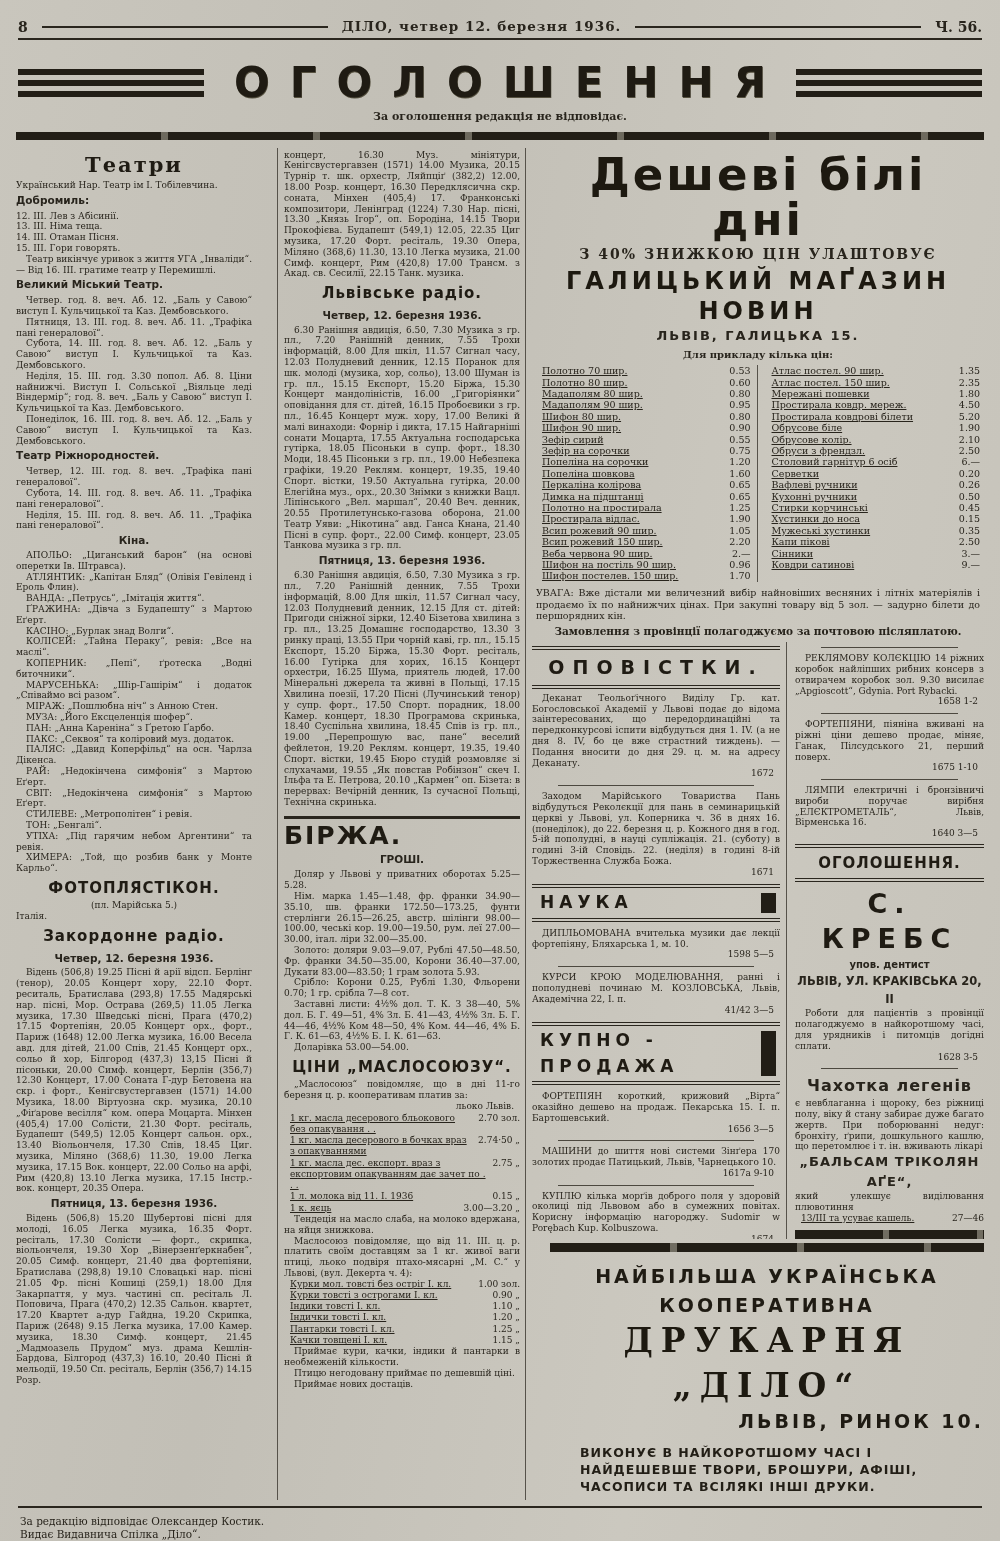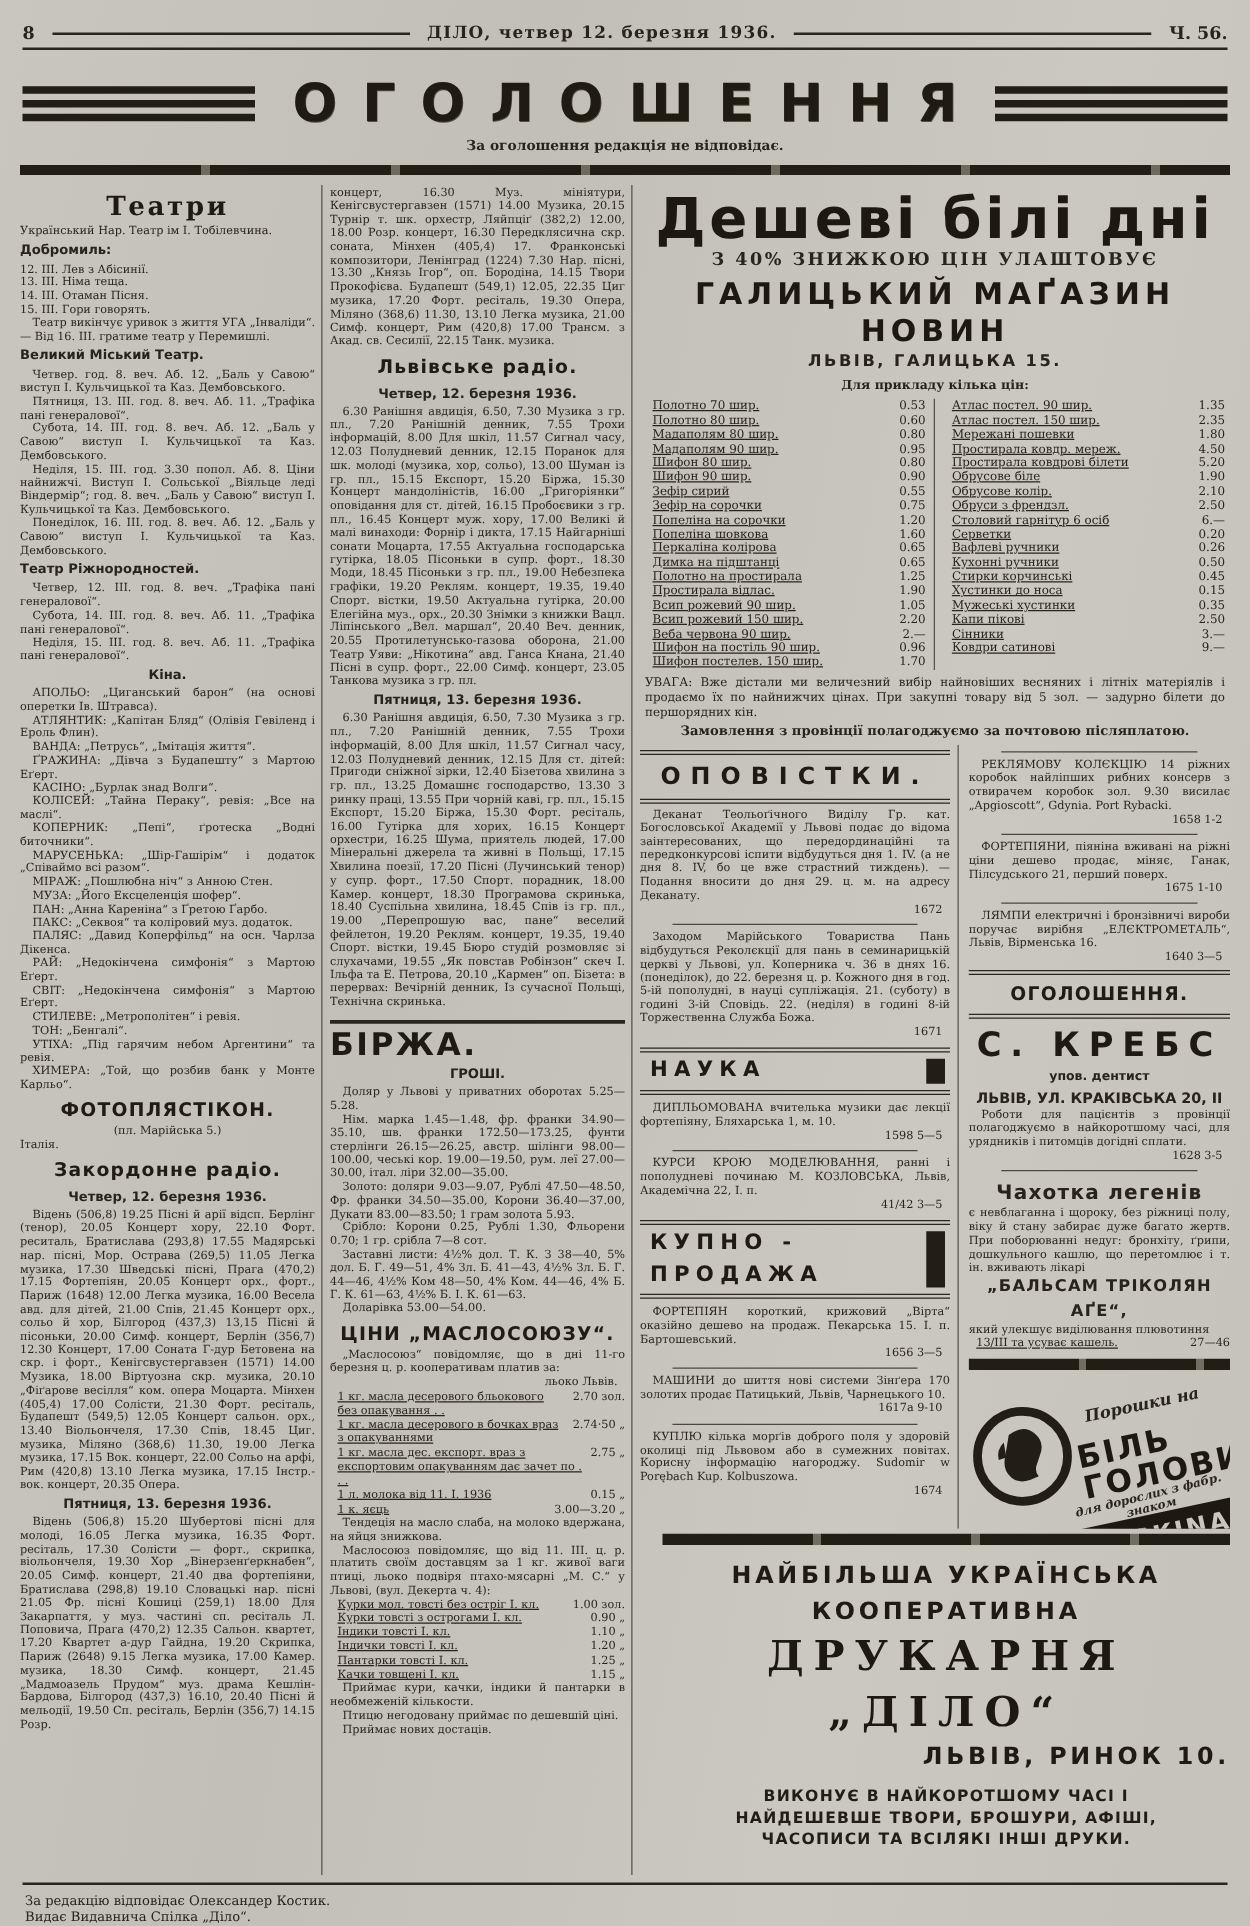--- a/index.html
+++ b/index.html
@@ -16,21 +16,21 @@
   .mbars{flex:1;display:flex;flex-direction:column;gap:5px;}
   .mbars i{display:block;height:6px;background:#221e16;}
   .mtitle{font:bold 42px/1 "DejaVu Sans",sans-serif;letter-spacing:20px;padding:0 10px 0 30px;
     color:#1f1b13;text-shadow:0.5px 0.5px 0 #55503f;}
   .msub{text-align:center;font:bold 11px/1.6 "DejaVu Serif",serif;margin-top:4px;}
   .thickbar{height:8px;margin:6px 16px 8px;
     background:repeating-linear-gradient(90deg,#221e16 0 145px,#6e6a5e 145px 152px);}
   
   .cols{display:flex;align-items:stretch;margin:0 14px;height:1352px;overflow:hidden;}
   .colA{width:236px;padding:2px 5px 0 2px;overflow:hidden;}
-  .colB{width:236px;border-left:1px solid #56524a;padding:2px 5px 0 6px;overflow:hidden;}
+  .colB{width:236px;border-left:1px solid #56524a;padding:2px 5px 0 6px;overflow:hidden;margin-left:20px;}
   .colWide{flex:1;border-left:1px solid #56524a;padding:0 2px 0 6px;display:flex;flex-direction:column;overflow:hidden;}
   .colsInner{flex:1;display:flex;align-items:stretch;overflow:hidden;min-height:0;}
   .col3{width:248px;padding-right:6px;overflow:hidden;}
   .col4{flex:1;border-left:1px solid #56524a;padding-left:8px;overflow:hidden;}
   
   .p,.pni,.pc{font:9px/1.2 "DejaVu Serif",serif;text-align:justify;margin:0;color:#29251d;}
   .p{text-indent:10px;}
   .pc{text-align:center;}
   .ref{font:9px/1.3 "DejaVu Serif",serif;text-align:right;padding-right:6px;}
   .hbig{font:bold 21px/1.25 "DejaVu Serif",serif;text-align:center;letter-spacing:2px;margin:2px 0;color:#1f1b13;}
@@ -76,21 +76,21 @@
   .kowL3{position:absolute;left:70px;top:96px;font:bold italic 9.5px/1 "DejaVu Serif",serif;transform:rotate(-14deg);width:150px;text-align:center;}
   .kowBand{position:absolute;left:28px;top:120px;width:196px;height:34px;background:#1d1910;transform:rotate(-12deg);
     display:flex;align-items:center;justify-content:center;}
   .kowBand span{font:bold 20px/1 "DejaVu Sans",sans-serif;color:#c9c6bd;letter-spacing:2px;}
   
   .printBar{height:9px;margin:4px 0 10px 18px;background:repeating-linear-gradient(90deg,#221e16 0 120px,#716d61 120px 127px);}
   .printer{margin-left:18px;padding-bottom:4px;}
   .printL1{font:bold 19px/1.5 "DejaVu Sans",sans-serif;text-align:center;letter-spacing:3px;color:#1f1b13;}
   .printL2{font:bold 33px/1.35 "DejaVu Serif",serif;text-align:center;letter-spacing:8px;color:#1d1910;}
   .printL3{font:bold 19px/1.4 "DejaVu Sans",sans-serif;text-align:right;letter-spacing:3px;color:#1f1b13;}
-  .printBody{font:bold 12.5px/1.35 "DejaVu Sans",sans-serif;text-align:center;letter-spacing:1px;margin:10px 30px 16px;color:#221e16;}
+  .printBody{font:bold 12.5px/1.35 "DejaVu Sans",sans-serif;text-align:left;letter-spacing:1px;margin:10px 30px 0;color:#221e16;}
   
   .foot{display:flex;justify-content:space-between;margin:6px 18px 0;border-top:2px solid #2a261e;
     padding:7px 2px 0;font:10.5px/1.3 "DejaVu Serif",serif;flex-direction:column;}
 </style>
 </head>
 <body>
 
 <div class="page">
 
   <div class="top">

